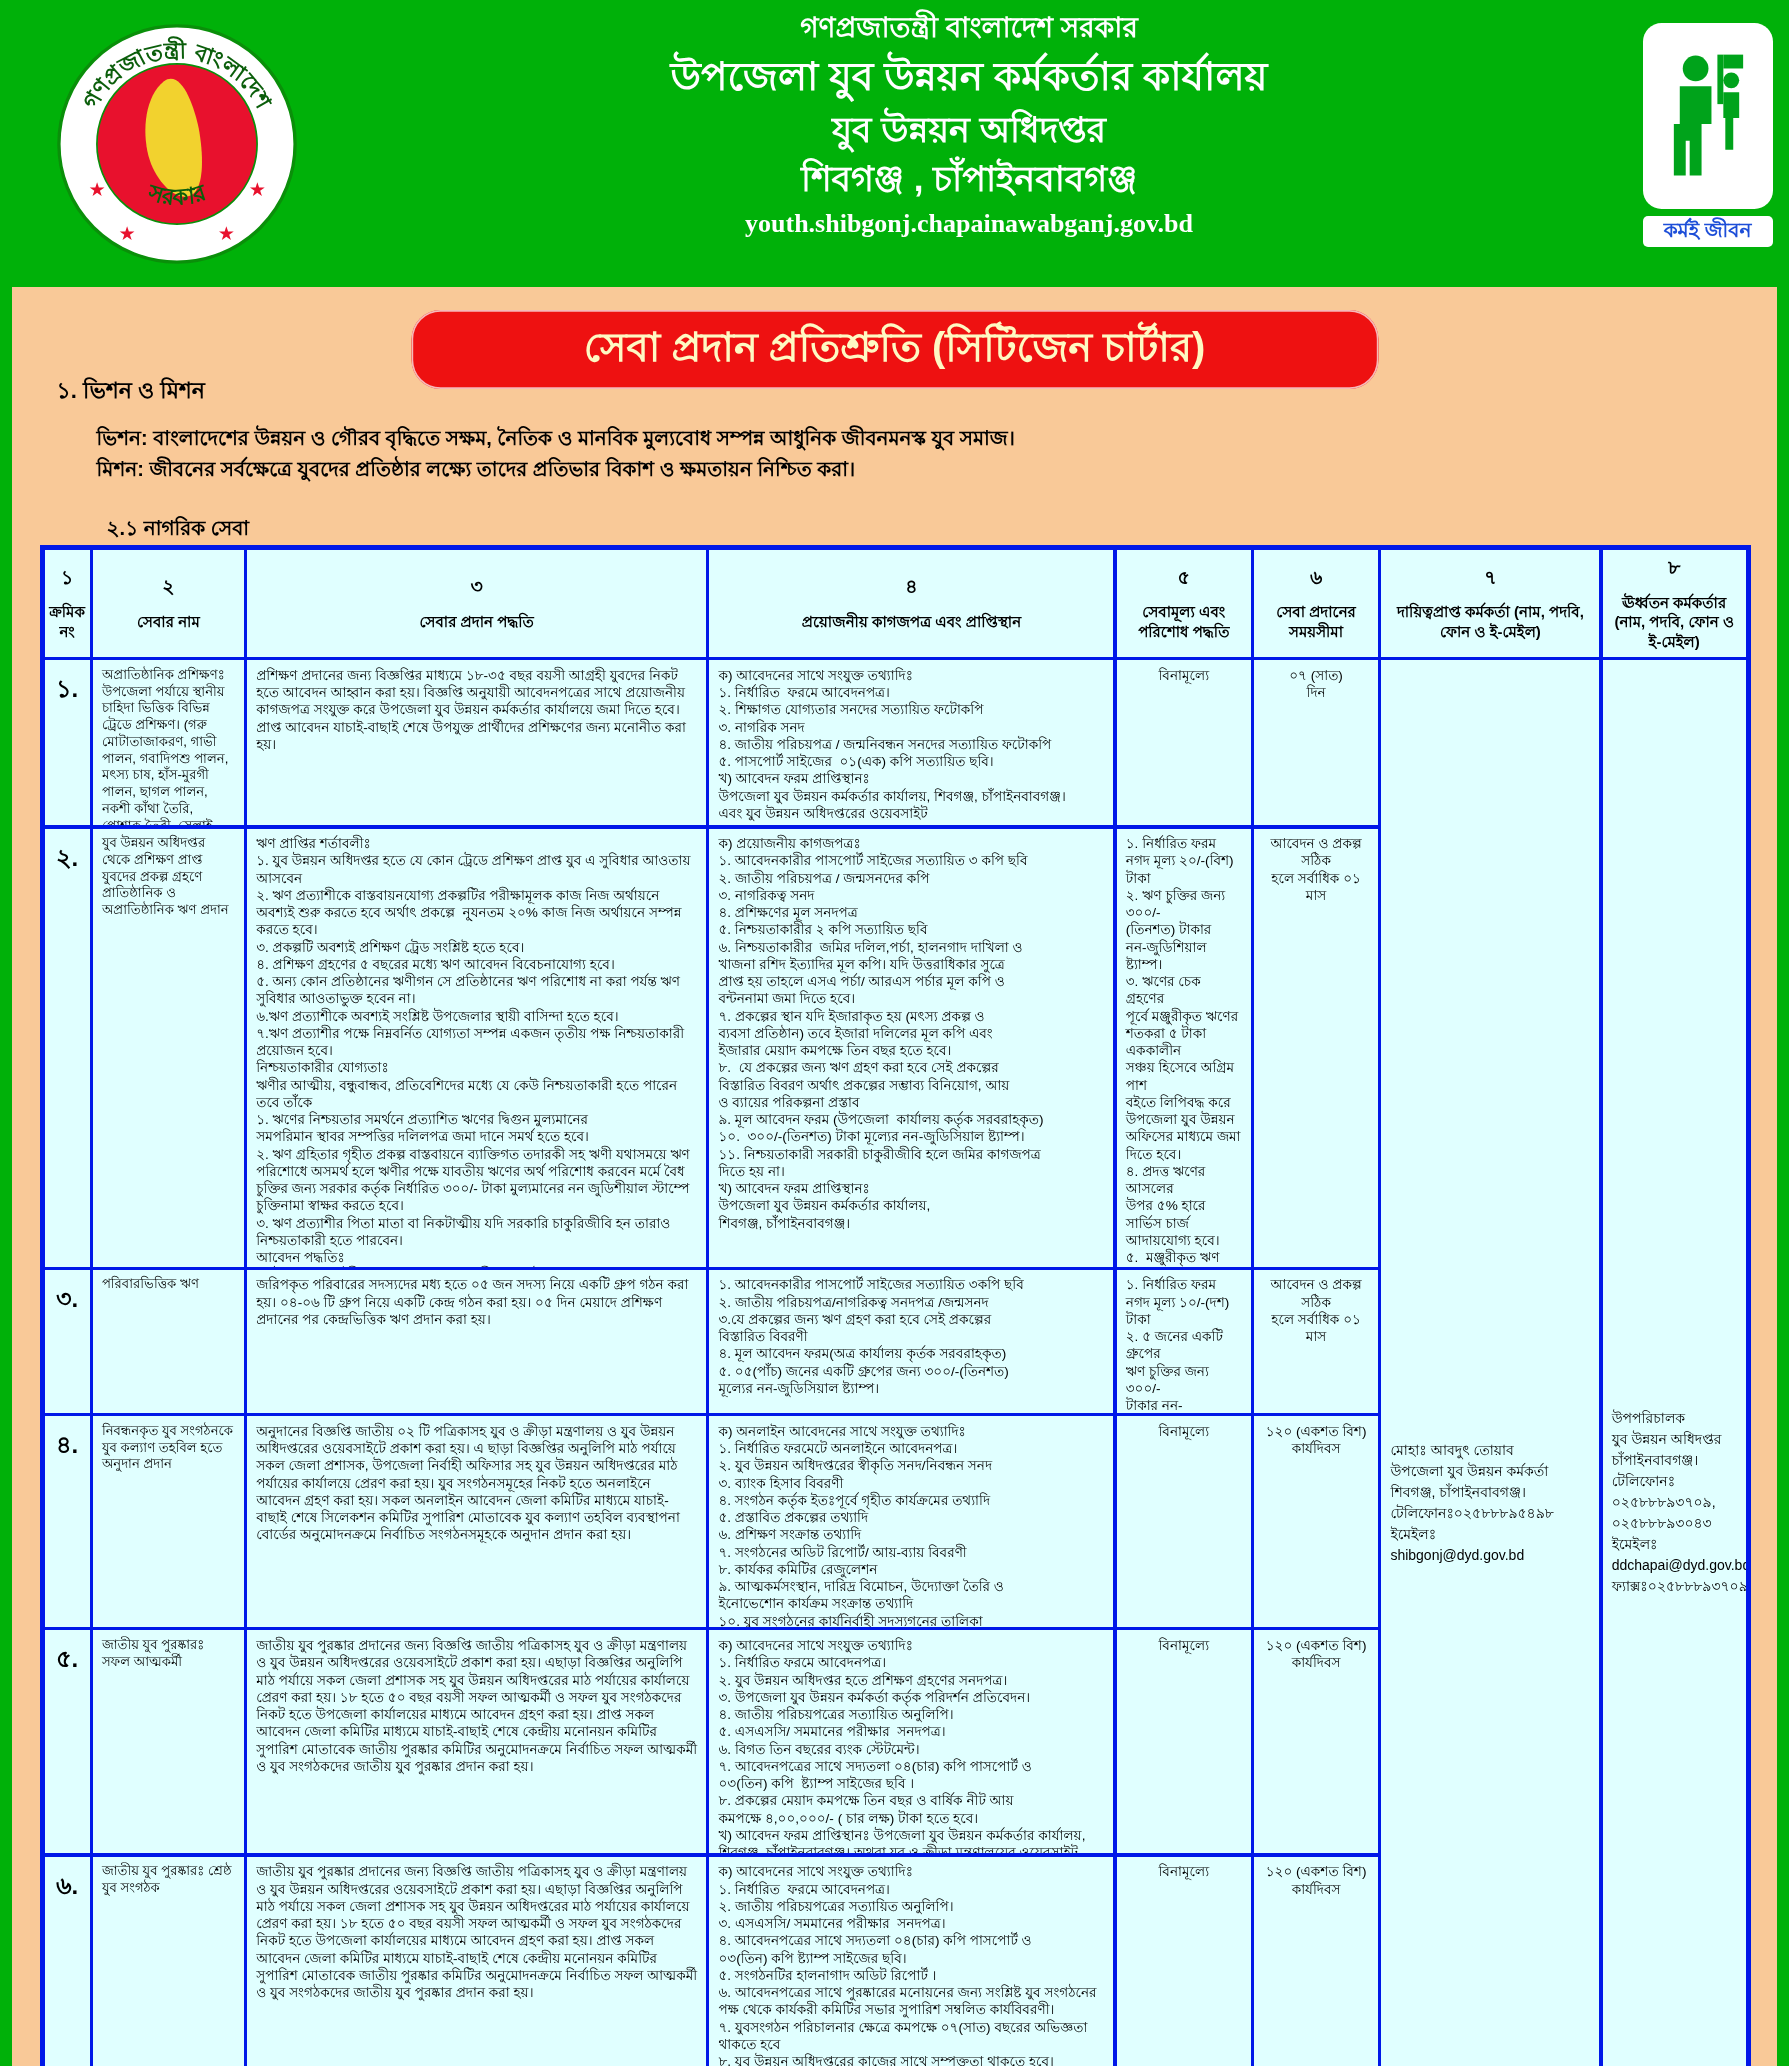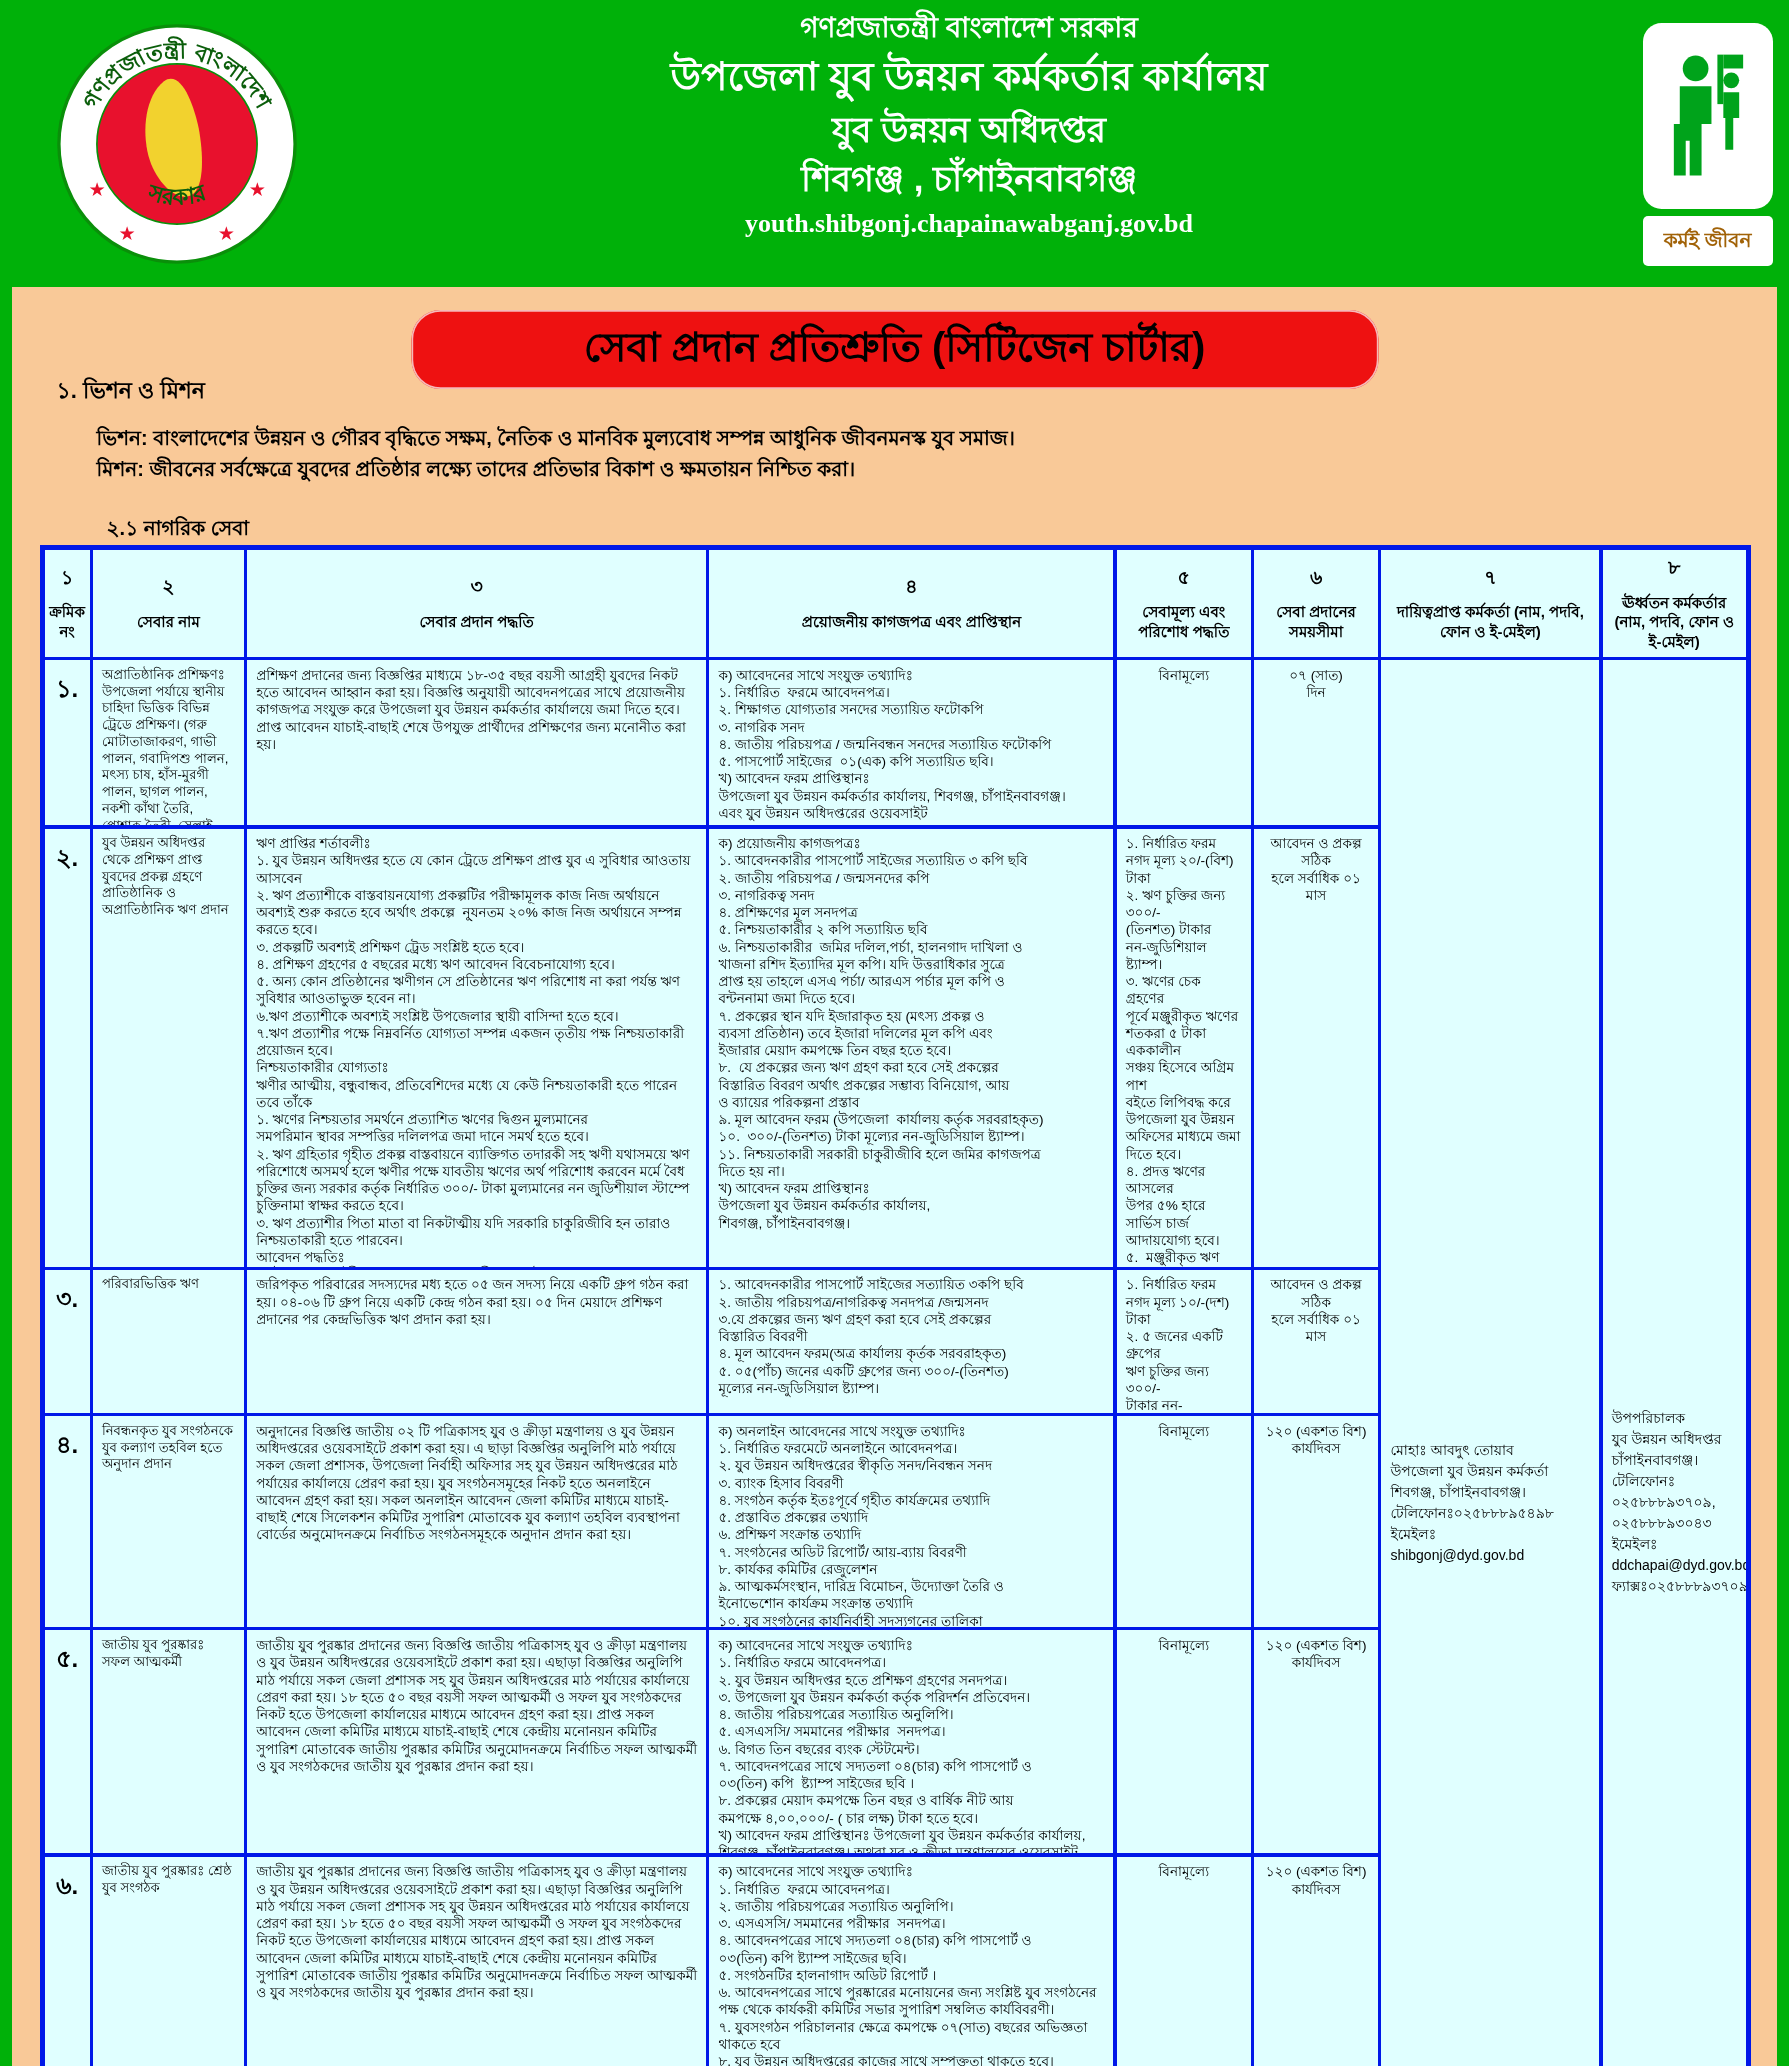--- a/index.html
+++ b/index.html
@@ -15,30 +15,30 @@
   .hdr{position:absolute;left:0;top:0;width:1789px;height:287px;background:#00B109;}
   .seal{position:absolute;left:56px;top:23px;width:242px;height:242px;}
   .hdr-text{position:absolute;left:339px;right:190px;top:8.3px;text-align:center;color:#fff;font-weight:bold;}
   .hl1{font-size:28px;line-height:1.45;}
   .hl2{font-size:39px;line-height:1.45;}
   .hl3{font-size:35px;line-height:1.4;}
   .hl4{font-size:35px;line-height:1.4;}
   .hl5{font-size:26px;line-height:1.6;font-family:"Liberation Serif",serif;text-align:center;}
   .dyd{position:absolute;right:16.5px;top:23px;width:130px;height:244px;}
   .dyd-box{width:130px;height:186px;background:#fff;border-radius:18.6px;display:flex;align-items:center;justify-content:center;}
-  .dyd-label{margin-top:7.4px;width:130px;height:50px;background:#fff;border-radius:5px;display:flex;align-items:center;justify-content:center;color:#a16207;font-weight:bold;font-size:20px;}
+  .dyd-label{margin-top:7.4px;width:130px;height:31px;background:#fff;border-radius:5px;display:flex;align-items:center;justify-content:center;color:#1d4ed8;font-weight:bold;font-size:20px;}
 
   
   .content{position:absolute;left:11.6px;right:11.6px;top:287px;bottom:39px;background:#F9C998;}
 
   .banner{
     position:absolute;left:50%;transform:translateX(-50%);top:23px;
     width:967px;height:79px;background:#EE1111;border-radius:29px;
     display:flex;align-items:center;justify-content:center;
-    color:#000000;font-weight:bold;font-size:40px;
+    color:#fef9c3;font-weight:bold;font-size:40px;
     box-shadow:0 0 0 1.7px #f6b9b9 inset;
   }
   .sec{position:absolute;left:45px;right:33px;font-weight:bold;}
   .sec-h1{top:86px;font-size:22px;}
   .sec-vision{top:136px;left:85px;font-size:20px;}
   .sec-mission{top:167px;left:85px;font-size:20px;}
   .sec-h2{top:198px;font-size:22px;}
   .sec-h3{top:226px;left:95px;font-size:20px;}
 
   

